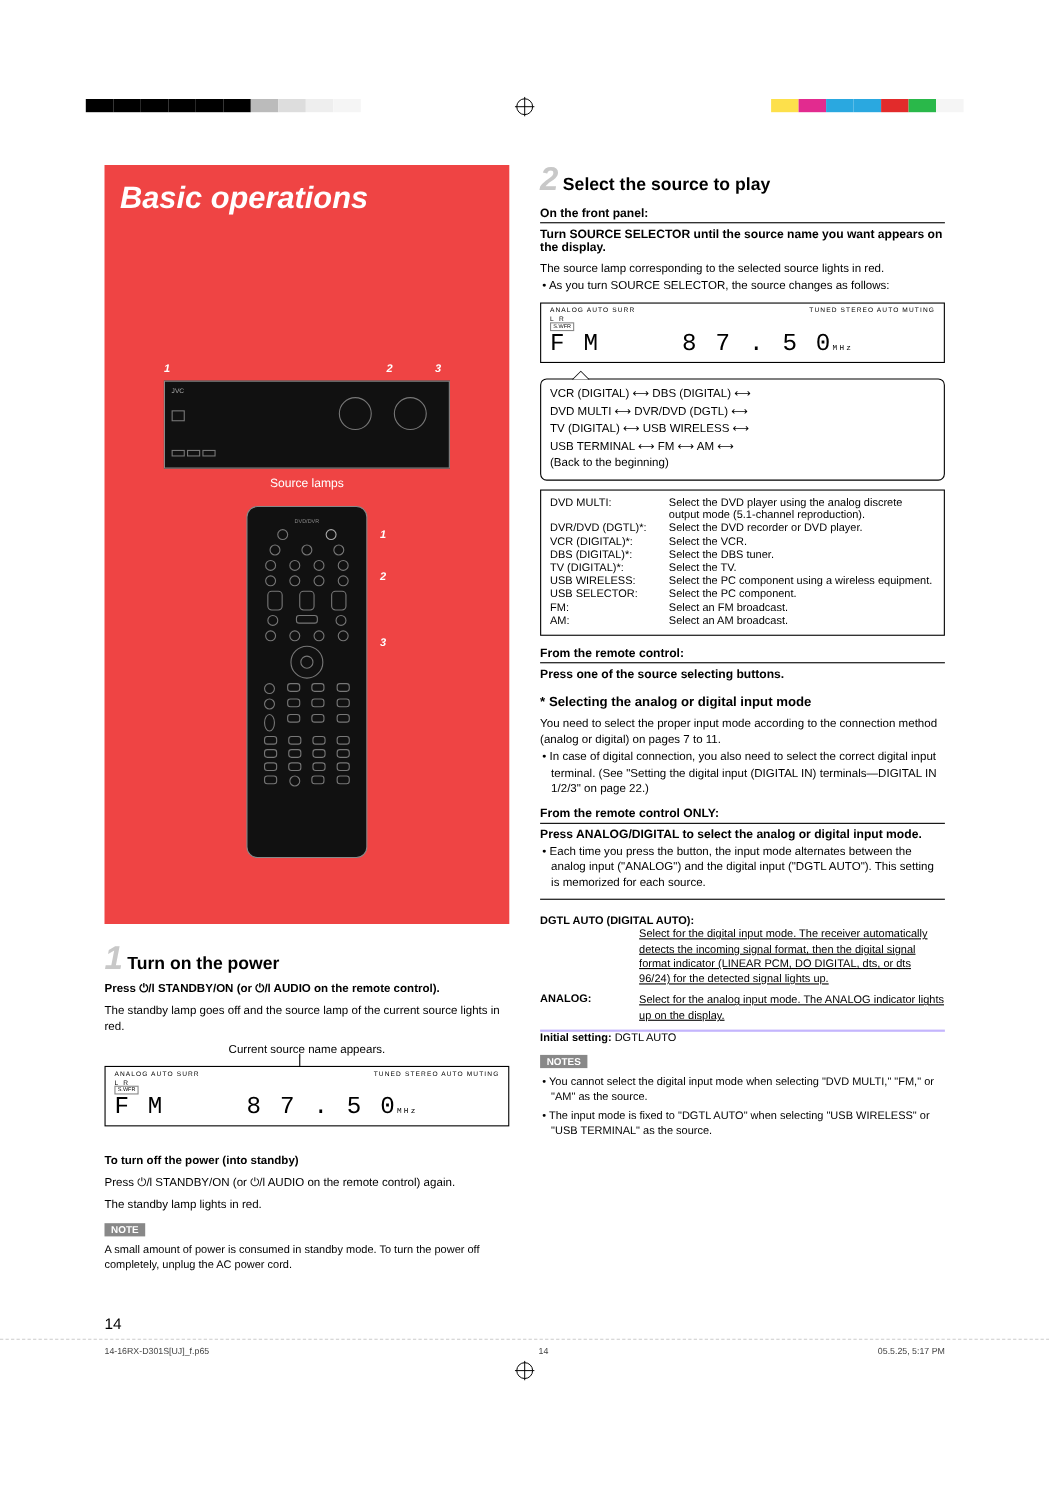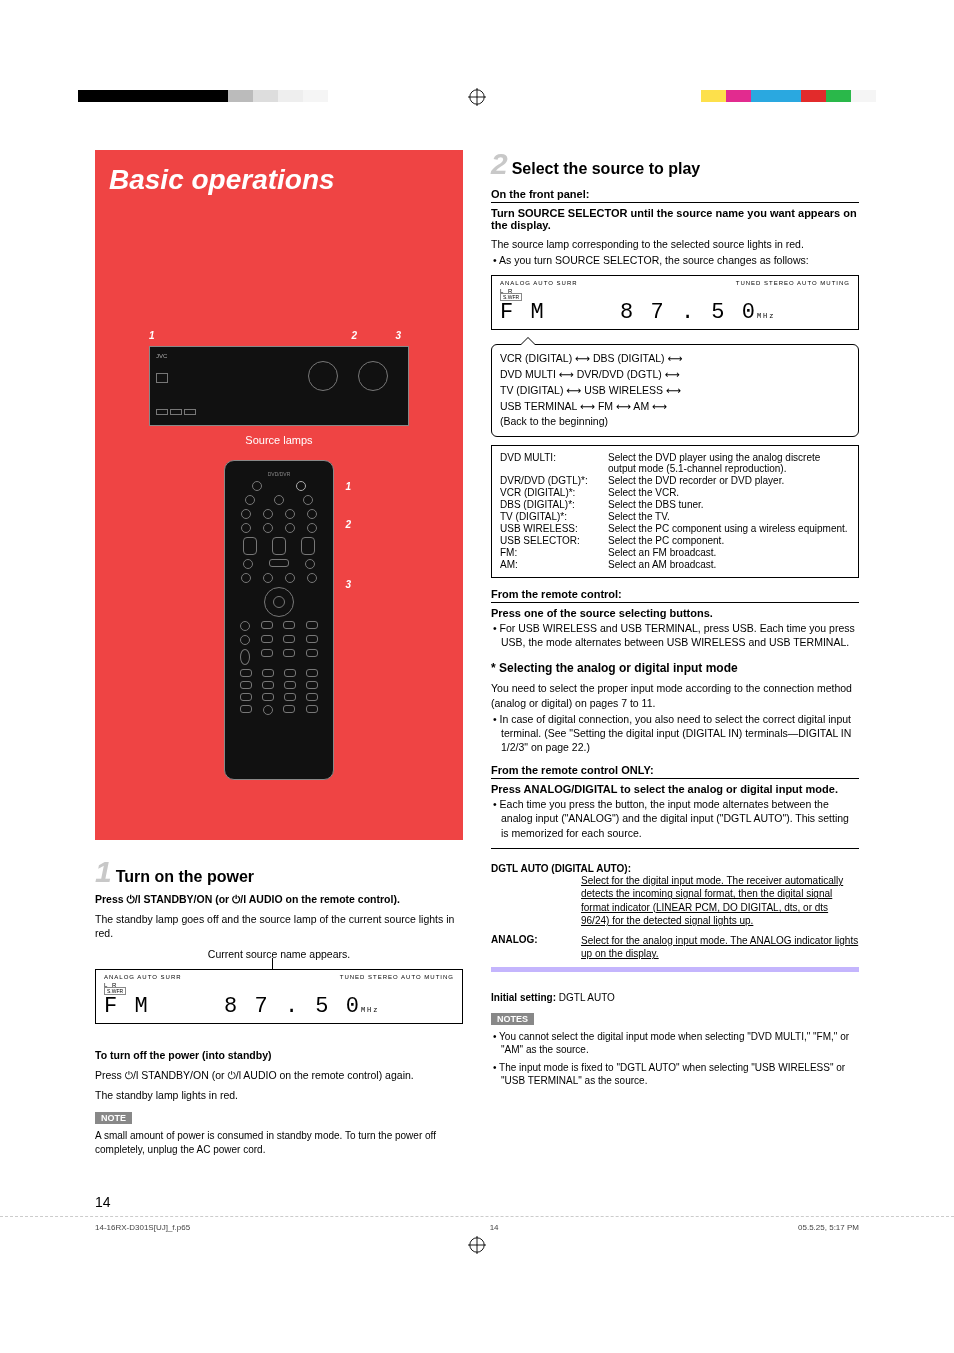--- a/index.html
+++ b/index.html
@@ -390,21 +390,20 @@
           <div class="src-val">Select an FM broadcast.</div>
         </div>
       <div class="src-row">
           <div class="src-key">AM:</div>
           <div class="src-val">Select an AM broadcast.</div>
         </div>
     </div>
 
     <div class="sub-head">From the remote control:</div>
     <p class="sub-head-nb">Press one of the source selecting buttons.</p>
-    <p class="bullet">•  For USB WIRELESS and USB TERMINAL, press USB. Each time you press USB, the mode alternates between USB WIRELESS and USB TERMINAL.</p>
 
     <p class="sub-head-nb" style="font-size:12px;margin-top:12px">*  Selecting the analog or digital input mode</p>
     <p class="body-text">You need to select the proper input mode according to the connection method (analog or digital) on pages 7 to 11.</p>
     <p class="bullet">•  In case of digital connection, you also need to select the correct digital input terminal. (See "Setting the digital input (DIGITAL IN) terminals—DIGITAL IN 1/2/3" on page 22.)</p>
 
     <div class="sub-head">From the remote control ONLY:</div>
     <p class="sub-head-nb">Press ANALOG/DIGITAL to select the analog or digital input mode.</p>
     <p class="bullet">•  Each time you press the button, the input mode alternates between the analog input ("ANALOG") and the digital input ("DGTL AUTO"). This setting is memorized for each source.</p>
 
     <div class="mode-block">
@@ -414,21 +413,21 @@
           <div class="mode-key"></div>
           <div class="mode-val">
             <span>Select for the digital input mode. The receiver automatically detects the incoming signal format, then the digital signal format indicator (LINEAR PCM, DO DIGITAL, dts, or dts 96/24) for the detected signal lights up.</span>
           </div>
         </div>
         <div class="mode-row">
           <div class="mode-key">ANALOG:</div>
           <div class="mode-val">Select for the analog input mode. The ANALOG indicator lights up on the display.</div>
         </div>
       </div>
-      <div style="border-top:5px solid #c4b5fd;padding-top:20px" class="initial">
+      <div style="border-top:2px solid #c4b5fd;padding-top:0" class="initial">
         <span class="bold">Initial setting:</span><span> DGTL AUTO</span>
       </div>
     </div>
 
     <div class="note-tag">NOTES</div>
     <p class="notes-body bullet">•  You cannot select the digital input mode when selecting "DVD MULTI," "FM," or "AM" as the source.</p>
     <p class="notes-body bullet">•  The input mode is fixed to "DGTL AUTO" when selecting "USB WIRELESS" or "USB TERMINAL" as the source.</p>
   </div>
 </div>
 

